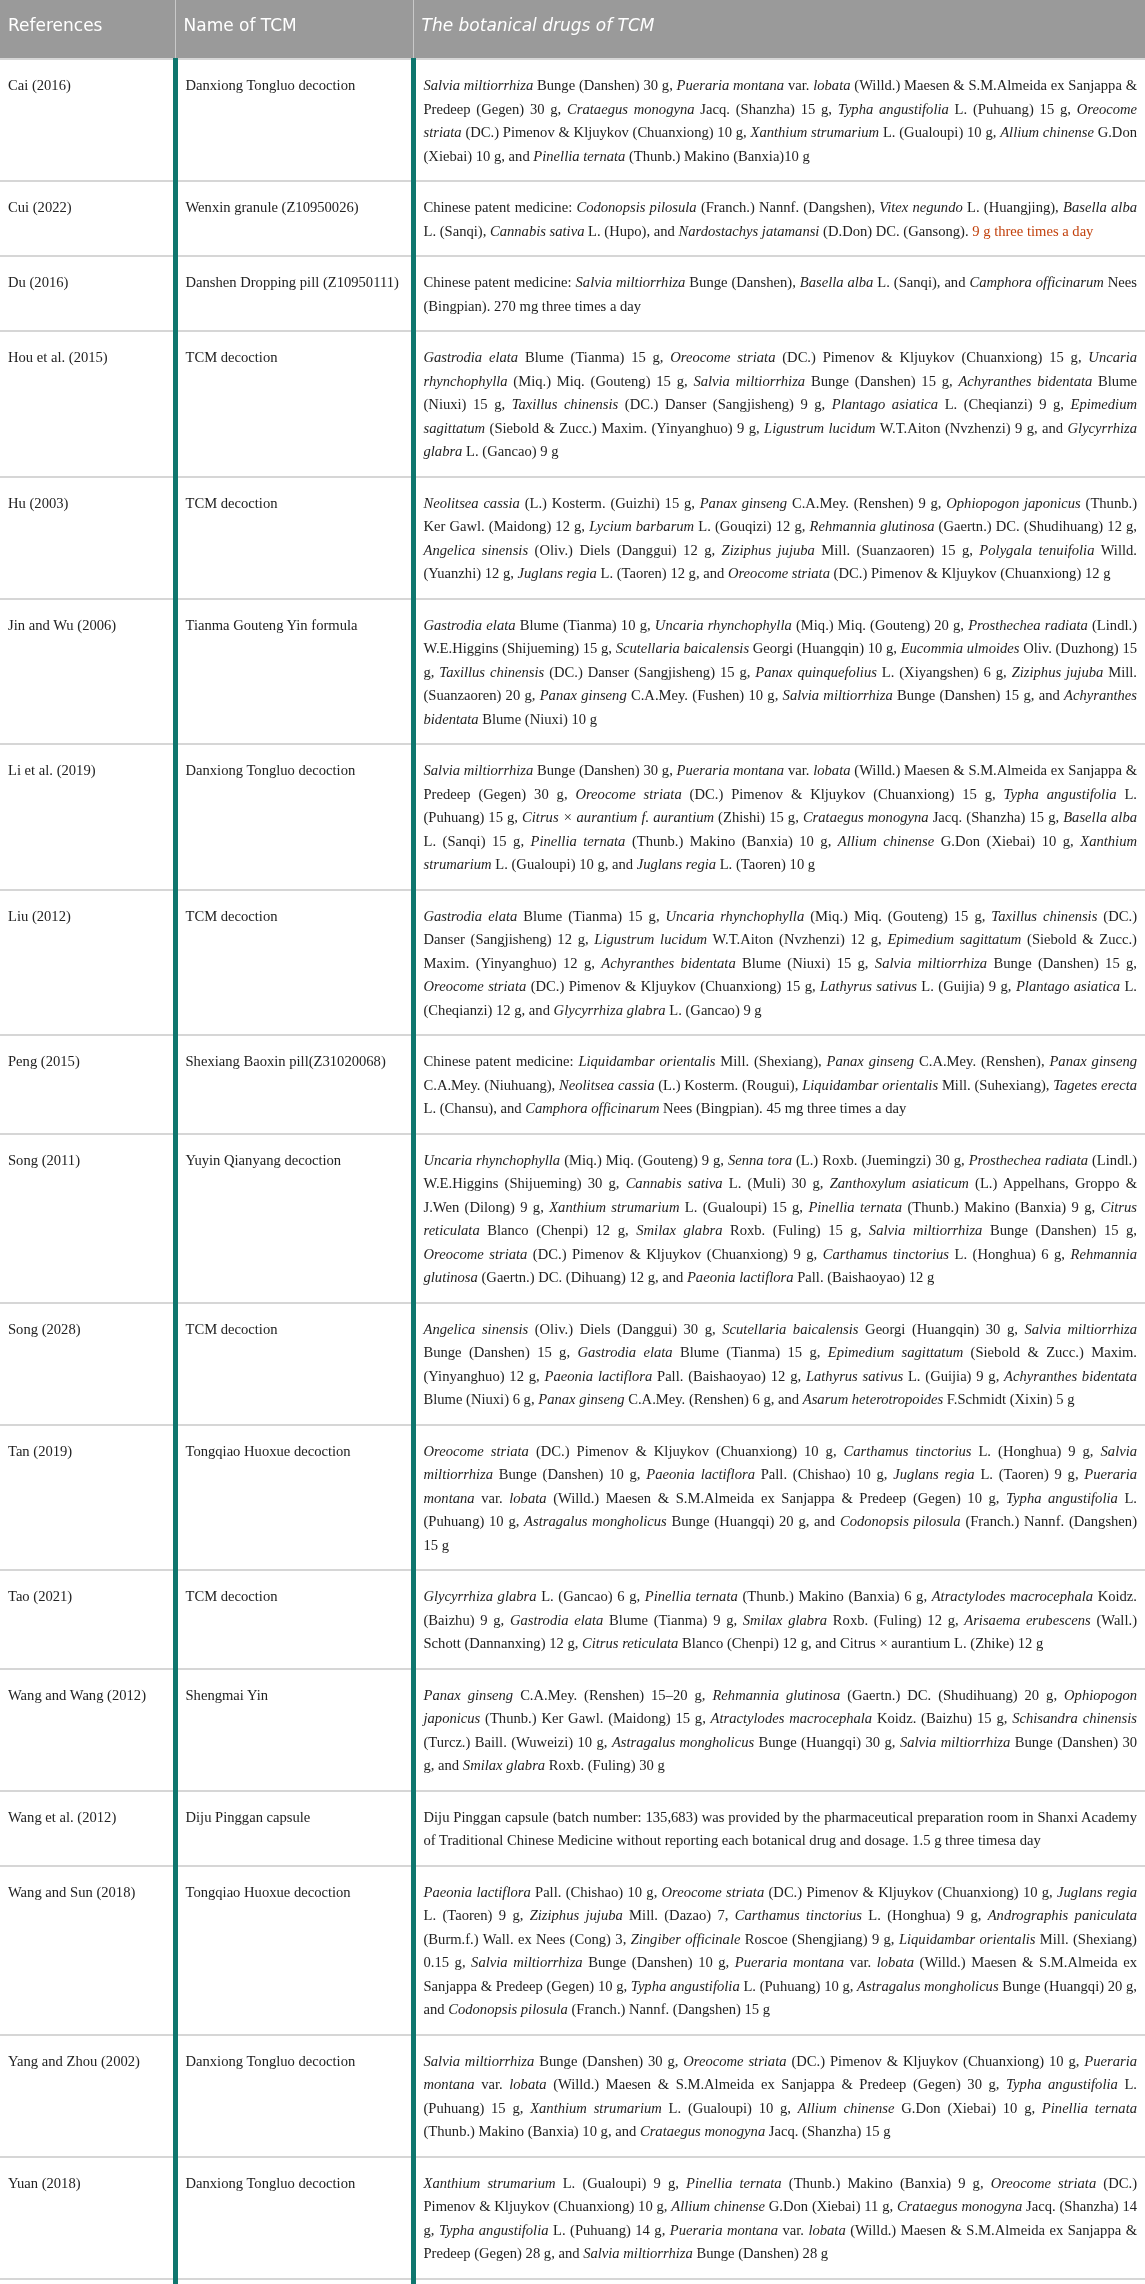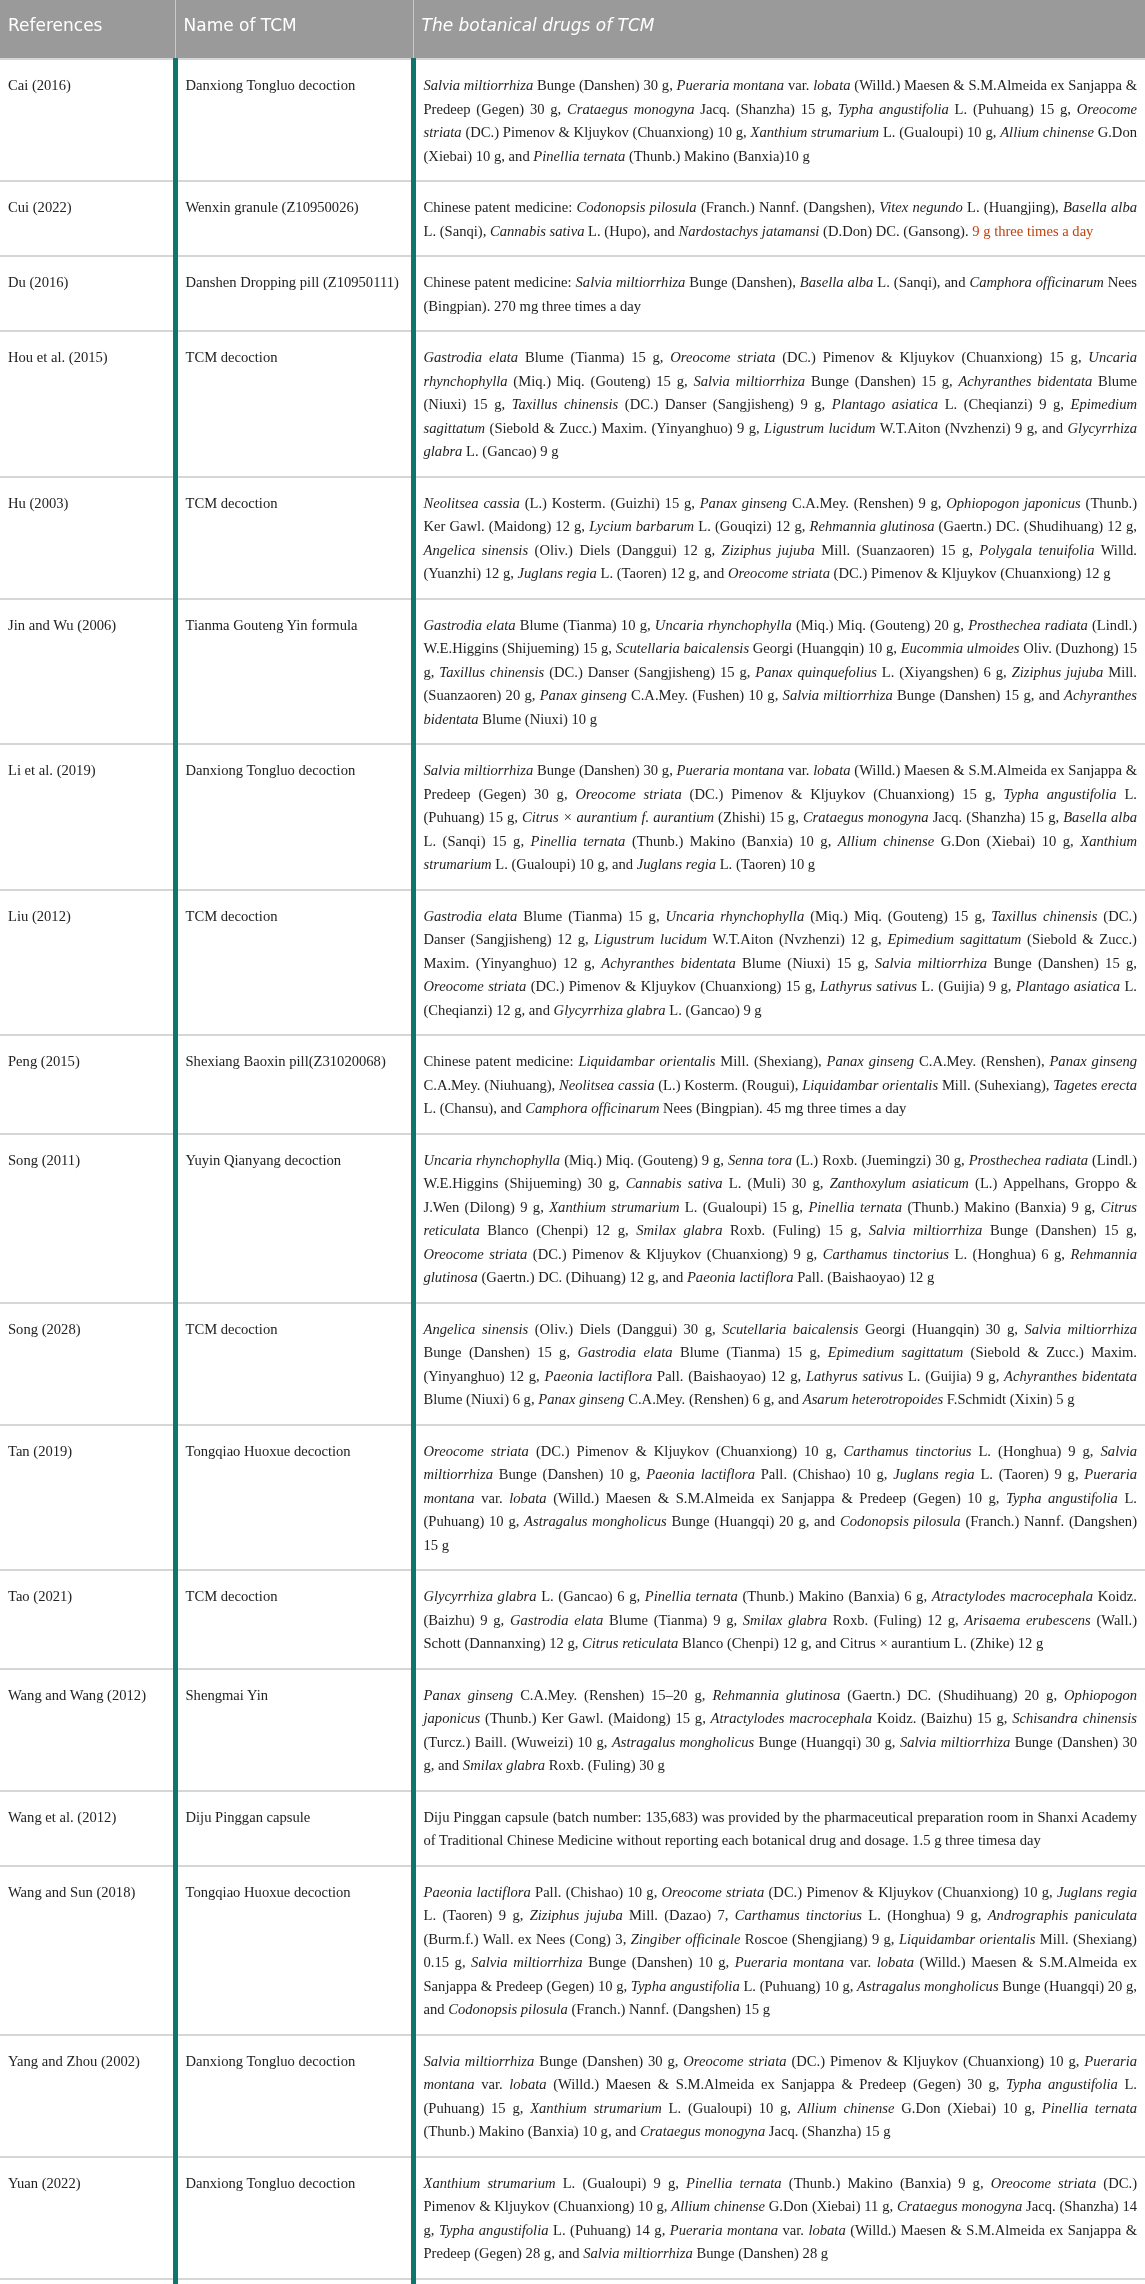--- a/index.html
+++ b/index.html
@@ -120,21 +120,21 @@
     <td class="c1">Wang and Sun (2018)</td>
     <td class="c2">Tongqiao Huoxue decoction</td>
     <td class="c3"><span class="it">Paeonia lactiflora</span><span class="tx"> Pall. (Chishao) 10 g, </span><span class="it">Oreocome striata</span><span class="tx"> (DC.) Pimenov &amp; Kljuykov (Chuanxiong) 10 g, </span><span class="it">Juglans regia</span><span class="tx"> L. (Taoren) 9 g, </span><span class="it">Ziziphus jujuba</span><span class="tx"> Mill. (Dazao) 7, </span><span class="it">Carthamus tinctorius</span><span class="tx"> L. (Honghua) 9 g, </span><span class="it">Andrographis paniculata</span><span class="tx"> (Burm.f.) Wall. ex Nees (Cong) 3, </span><span class="it">Zingiber officinale</span><span class="tx"> Roscoe (Shengjiang) 9 g, </span><span class="it">Liquidambar orientalis</span><span class="tx"> Mill. (Shexiang) 0.15 g, </span><span class="it">Salvia miltiorrhiza</span><span class="tx"> Bunge (Danshen) 10 g, </span><span class="it">Pueraria montana</span><span class="tx"> var. </span><span class="it">lobata</span><span class="tx"> (Willd.) Maesen &amp; S.M.Almeida ex Sanjappa &amp; Predeep (Gegen) 10 g, </span><span class="it">Typha angustifolia</span><span class="tx"> L. (Puhuang) 10 g, </span><span class="it">Astragalus mongholicus</span><span class="tx"> Bunge (Huangqi) 20 g, and </span><span class="it">Codonopsis pilosula</span><span class="tx"> (Franch.) Nannf. (Dangshen) 15 g</span></td>
   </tr>
       <tr>
     <td class="c1">Yang and Zhou (2002)</td>
     <td class="c2">Danxiong Tongluo decoction</td>
     <td class="c3"><span class="it">Salvia miltiorrhiza</span><span class="tx"> Bunge (Danshen) 30 g, </span><span class="it">Oreocome striata</span><span class="tx"> (DC.) Pimenov &amp; Kljuykov (Chuanxiong) 10 g, </span><span class="it">Pueraria montana</span><span class="tx"> var. </span><span class="it">lobata</span><span class="tx"> (Willd.) Maesen &amp; S.M.Almeida ex Sanjappa &amp; Predeep (Gegen) 30 g, </span><span class="it">Typha angustifolia</span><span class="tx"> L. (Puhuang) 15 g, </span><span class="it">Xanthium strumarium</span><span class="tx"> L. (Gualoupi) 10 g, </span><span class="it">Allium chinense</span><span class="tx"> G.Don (Xiebai) 10 g, </span><span class="it">Pinellia ternata</span><span class="tx"> (Thunb.) Makino (Banxia) 10 g, and </span><span class="it">Crataegus monogyna</span><span class="tx"> Jacq. (Shanzha) 15 g</span></td>
   </tr>
       <tr>
-    <td class="c1">Yuan (2022)</td>
+    <td class="c1">Yuan (2018)</td>
     <td class="c2">Danxiong Tongluo decoction</td>
     <td class="c3"><span class="it">Xanthium strumarium</span><span class="tx"> L. (Gualoupi) 9 g, </span><span class="it">Pinellia ternata</span><span class="tx"> (Thunb.) Makino (Banxia) 9 g, </span><span class="it">Oreocome striata</span><span class="tx"> (DC.) Pimenov &amp; Kljuykov (Chuanxiong) 10 g, </span><span class="it">Allium chinense</span><span class="tx"> G.Don (Xiebai) 11 g, </span><span class="it">Crataegus monogyna</span><span class="tx"> Jacq. (Shanzha) 14 g, </span><span class="it">Typha angustifolia</span><span class="tx"> L. (Puhuang) 14 g, </span><span class="it">Pueraria montana</span><span class="tx"> var. </span><span class="it">lobata</span><span class="tx"> (Willd.) Maesen &amp; S.M.Almeida ex Sanjappa &amp; Predeep (Gegen) 28 g, and </span><span class="it">Salvia miltiorrhiza</span><span class="tx"> Bunge (Danshen) 28 g</span></td>
   </tr>
       <tr>
     <td class="c1">Zhang (2013)</td>
     <td class="c2">TCM decoction</td>
     <td class="c3"></td>
   </tr>
     </tbody>
 </table>

